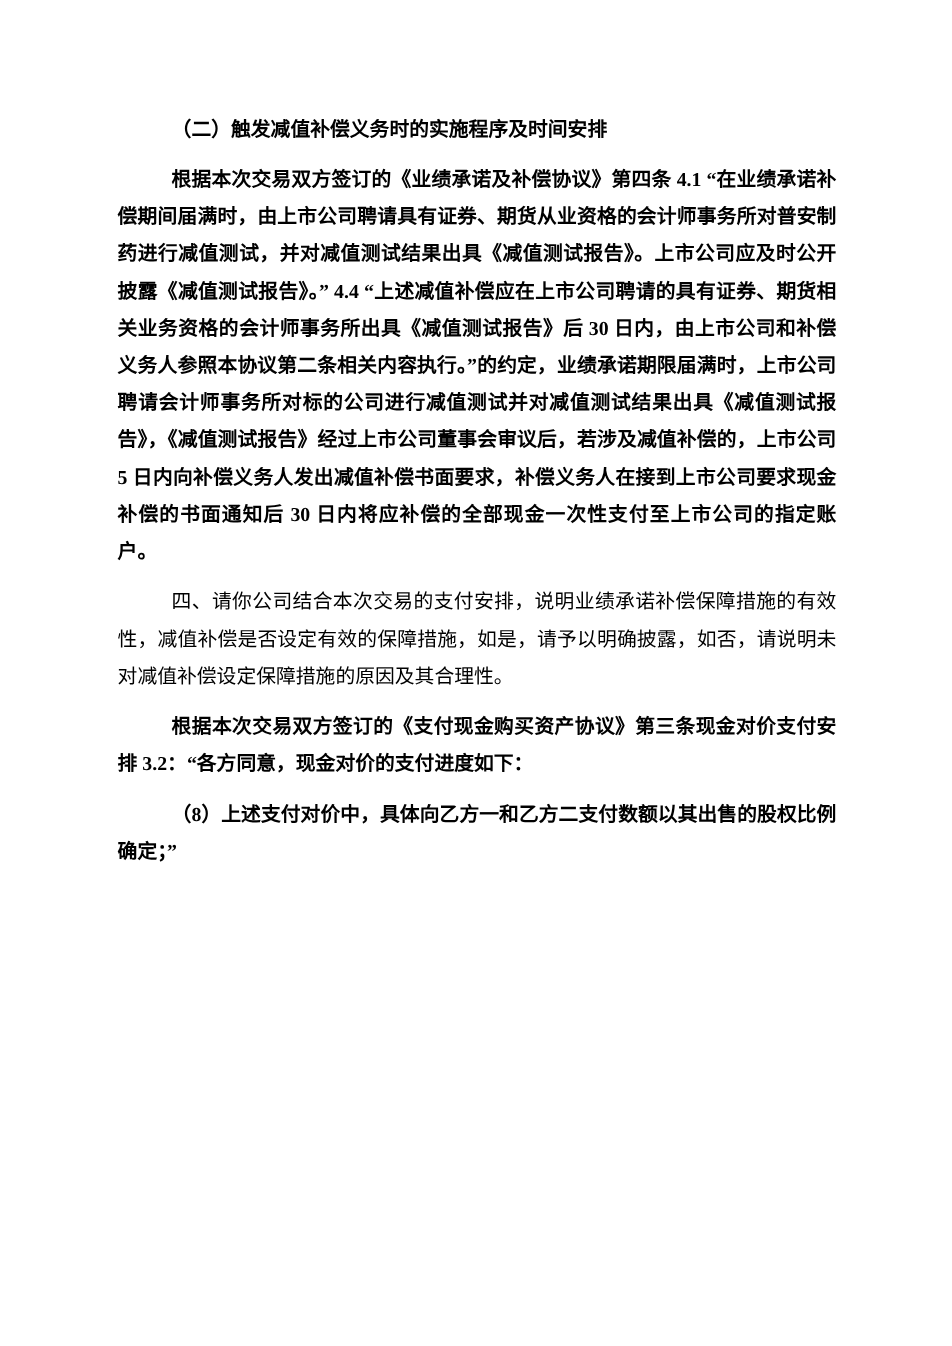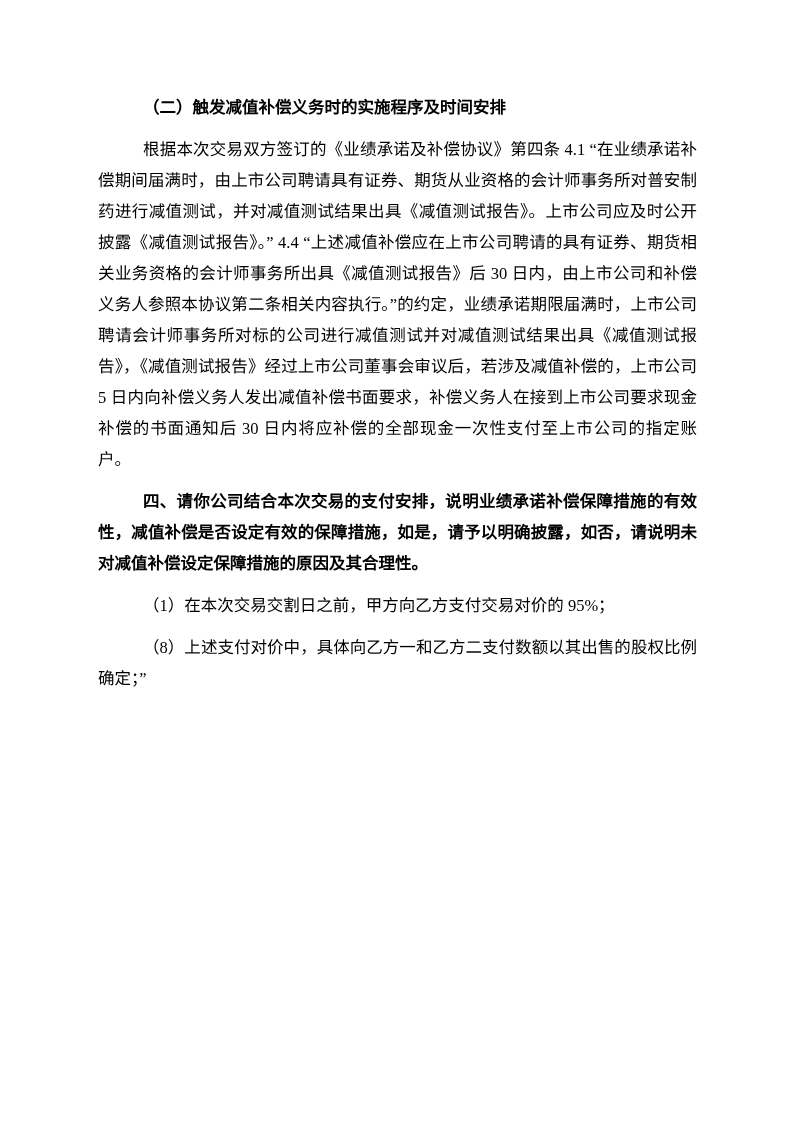--- a/index.html
+++ b/index.html
@@ -19,31 +19,31 @@
   .content {
     position: absolute;
     top: 92px;
     left: 98px;
     right: 96px;
   }
   .content p, .content h2 {
     margin: 0 0 11px 0;
     font-size: 16.5px;
     line-height: 31px;
-    font-weight: normal;
+    font-weight: bold;
     text-align: justify;
     text-indent: 45px;
     word-break: break-all;
   }
   .content h2 {
     font-weight: bold;
     text-align: left;
   }
   .content p.bold-question {
-    font-weight: bold;
+    font-weight: normal;
   }
   .footer {
     position: absolute;
     top: 1022px;
     left: 98px;
     right: 96px;
     text-align: right;
     padding-right: 20px;
     font-size: 14.5px;
     font-weight: bold;
@@ -52,17 +52,17 @@
   }
 </style>
 </head>
 <body>
 
 <div class="page">
   <div class="content">
     <h2>（二）触发减值补偿义务时的实施程序及时间安排</h2>
     <p>根据本次交易双方签订的《业绩承诺及补偿协议》第四条 4.1 “在业绩承诺补偿期间届满时，由上市公司聘请具有证券、期货从业资格的会计师事务所对普安制药进行减值测试，并对减值测试结果出具《减值测试报告》。上市公司应及时公开披露《减值测试报告》。” 4.4 “上述减值补偿应在上市公司聘请的具有证券、期货相关业务资格的会计师事务所出具《减值测试报告》后 30 日内，由上市公司和补偿义务人参照本协议第二条相关内容执行。”的约定，业绩承诺期限届满时，上市公司聘请会计师事务所对标的公司进行减值测试并对减值测试结果出具《减值测试报告》，《减值测试报告》经过上市公司董事会审议后，若涉及减值补偿的，上市公司 5 日内向补偿义务人发出减值补偿书面要求，补偿义务人在接到上市公司要求现金补偿的书面通知后 30 日内将应补偿的全部现金一次性支付至上市公司的指定账户。</p>
     <p class="bold-question">四、请你公司结合本次交易的支付安排，说明业绩承诺补偿保障措施的有效性，减值补偿是否设定有效的保障措施，如是，请予以明确披露，如否，请说明未对减值补偿设定保障措施的原因及其合理性。</p>
-    <p>（1）在本次交易交割日之前，甲方向乙方支付交易对价的 95%；</p>
+    <p>根据本次交易双方签订的《支付现金购买资产协议》第三条现金对价支付安排 3.2：“各方同意，现金对价的支付进度如下：</p>
     <p>（8）上述支付对价中，具体向乙方一和乙方二支付数额以其出售的股权比例确定；”</p>
   </div>
   <div class="footer">129 / 146</div>
 </div>
 
 </body></html>

